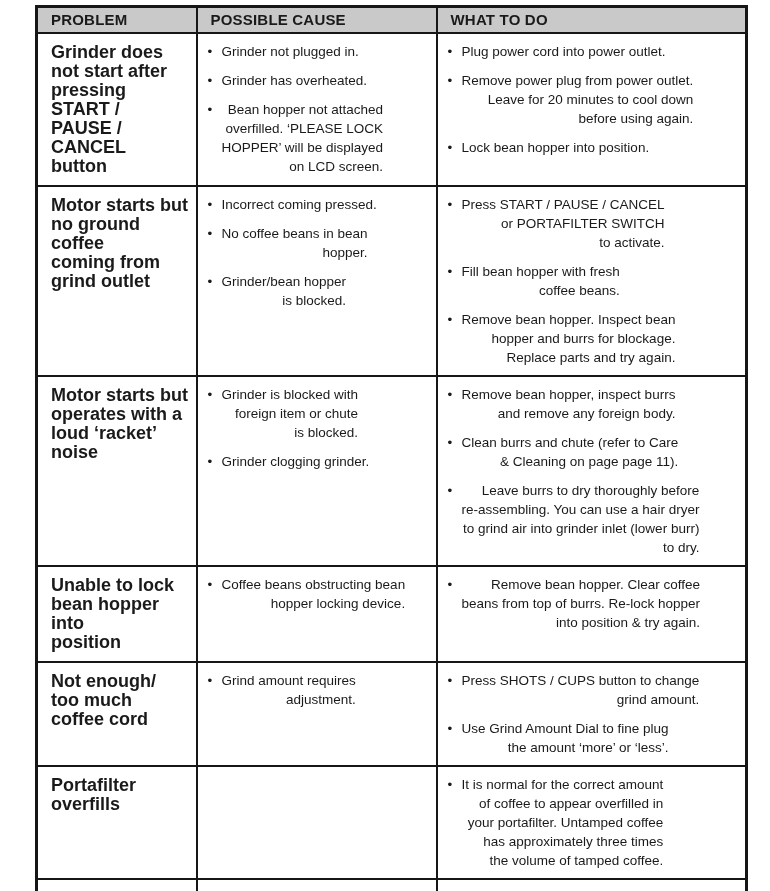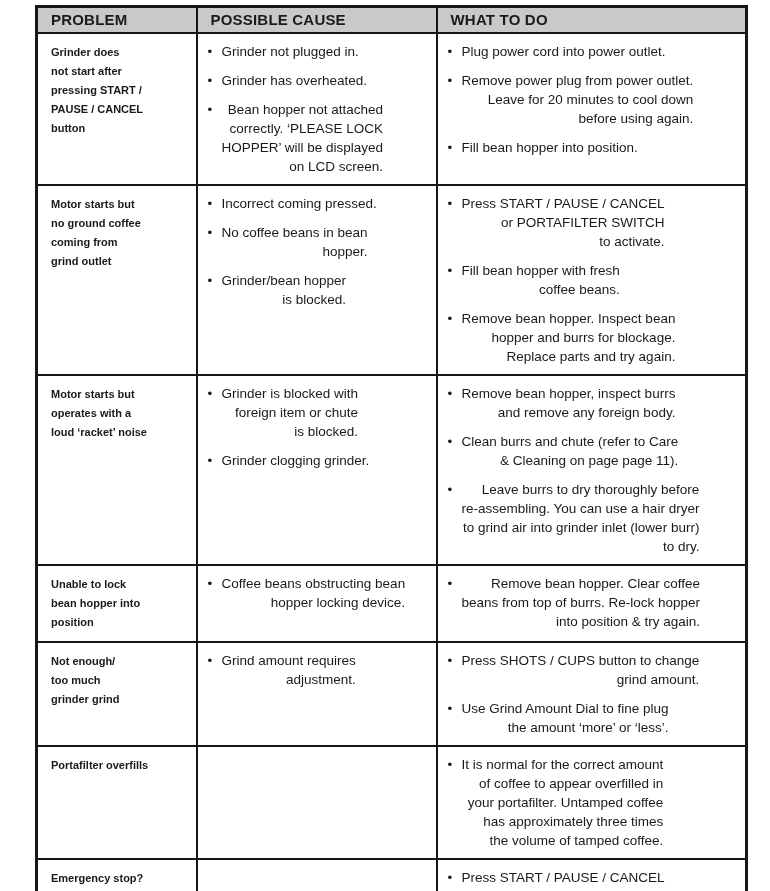--- a/index.html
+++ b/index.html
@@ -41,21 +41,21 @@
     font-weight: 700;
     letter-spacing: 0.2px;
     padding: 3px 24px 3px 13px;
     height: 26px;
     vertical-align: middle;
   }
   td { padding: 8px 6px 8px 10px; }
   td.problem-cell {
     padding: 9px 6px 9px 13px;
     font-weight: 700;
-    font-size: 11px;
+    font-size: 18px;
     line-height: 19px;
   }
   .problem-text { white-space: pre-line; }
   ul.bullets { list-style: none; }
   li.bullet-item {
     display: flex;
     gap: 6px;
     margin-bottom: 10px;
     font-size: 13.5px;
     line-height: 19px;
@@ -109,41 +109,41 @@
                 <span class="bullet">•</span>
                 <span class="bullet-text">Grinder not plugged in.</span>
               </li>
               <li class="bullet-item">
                 <span class="bullet">•</span>
                 <span class="bullet-text">Grinder has overheated.</span>
               </li>
               <li class="bullet-item">
                 <span class="bullet">•</span>
                 <span class="bullet-text">Bean hopper not attached
-correctly. ‘PLEASE LOCK
+overfilled. ‘PLEASE LOCK
 HOPPER’ will be displayed
 on LCD screen.</span>
               </li>
             </ul>
     </td>
     <td class="action-cell">
       <ul class="bullets">
               <li class="bullet-item">
                 <span class="bullet">•</span>
                 <span class="bullet-text">Plug power cord into power outlet.</span>
               </li>
               <li class="bullet-item">
                 <span class="bullet">•</span>
                 <span class="bullet-text">Remove power plug from power outlet.
 Leave for 20 minutes to cool down
 before using again.</span>
               </li>
               <li class="bullet-item">
                 <span class="bullet">•</span>
-                <span class="bullet-text">Fill bean hopper into position.</span>
+                <span class="bullet-text">Lock bean hopper into position.</span>
               </li>
             </ul>
     </td>
   </tr>
 
   <tr>
     <td class="problem-cell">
       <span class="problem-text">Motor starts but
 no ground coffee
 coming from
@@ -257,21 +257,21 @@
 into position &amp; try again.</span>
               </li>
             </ul>
     </td>
   </tr>
 
   <tr>
     <td class="problem-cell">
       <span class="problem-text">Not enough/
 too much
-grinder grind</span>
+coffee cord</span>
     </td>
     <td class="cause-cell">
       <ul class="bullets">
               <li class="bullet-item">
                 <span class="bullet">•</span>
                 <span class="bullet-text">Grind amount requires
 adjustment.</span>
               </li>
             </ul>
     </td>

